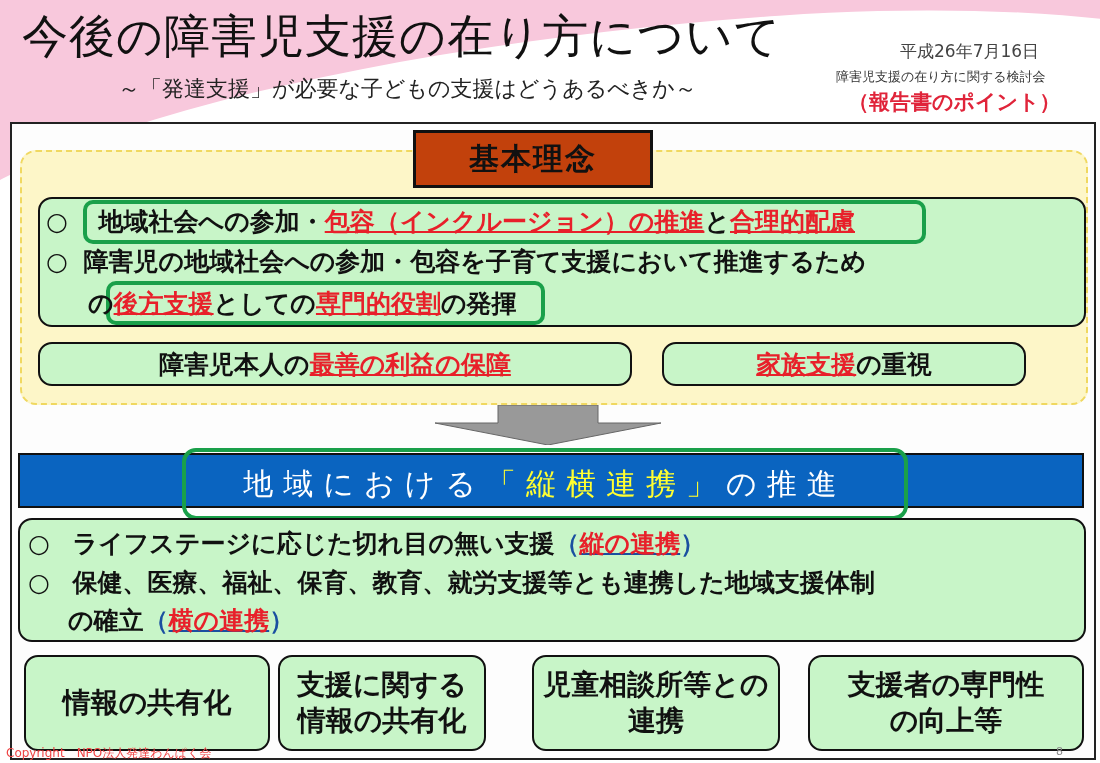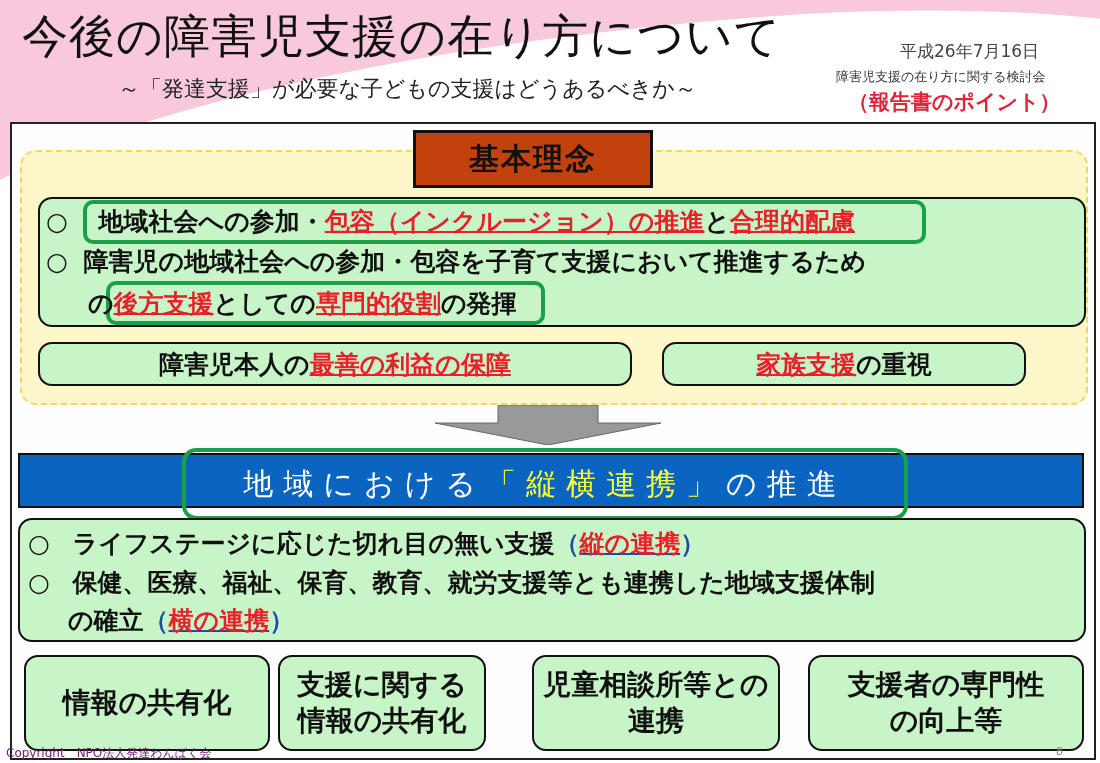--- a/index.html
+++ b/index.html
@@ -80,21 +80,21 @@
   .blue-title .yel { color: #ffff30; }
   .renkei-box { left: 18px; top: 518px; width: 1068px; height: 124px; }
   .blue-paren { color: #1a4fa0; }
   .red2 { color: #e8202a; text-decoration: underline; text-decoration-color: #1a4fa0; text-decoration-thickness: 2px; }
   .bottom-box {
     top: 655px; height: 96px;
     display: flex; align-items: center; justify-content: center; text-align: center;
     font-size: 28px; font-weight: bold; line-height: 1.3; color: #111;
   }
   .copyright {
-    position: absolute; left: 6px; top: 745px; font-size: 12px; color: #701a75; white-space: nowrap;
+    position: absolute; left: 6px; top: 745px; font-size: 12px; color: #ef4444; white-space: nowrap;
   }
   .page-num {
     position: absolute; left: 1056px; top: 745px; font-size: 11px; color: #888;
   }
 </style>
 </head>
 <body>
 
 <div class="bg-pink"></div>
 <div class="bg-swoop"></div>

